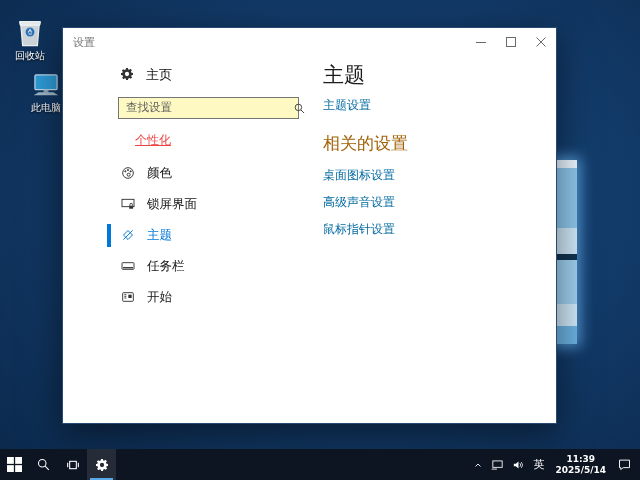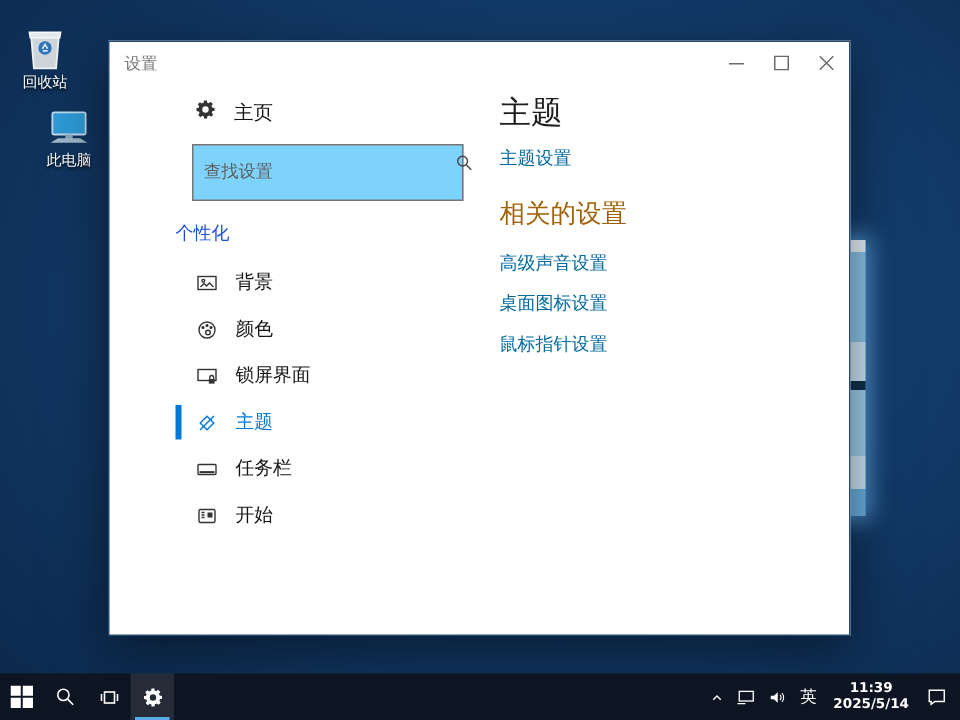--- a/index.html
+++ b/index.html
@@ -29,40 +29,40 @@
   .s1{height:8px;  background:#eaf6ff;}
   .s2{height:60px; background:#8ec6ec;}
   .s3{height:26px; background:#cfe8f8;}
   .s4{height:6px;  background:#123450;}
   .s5{height:44px; background:#9fd0f0;}
   .s6{height:22px; background:#cfe8f8;}
   .s7{height:18px; background:#6cb2e2;}
 
   
   .window {
-    position:absolute; left:72px; top:27px; width:495px; height:397px; z-index:2;
+    position:absolute; left:62px; top:27px; width:495px; height:397px; z-index:2;
     background:#fff; border:1px solid #274a70;
     box-shadow:0 10px 34px rgba(0,0,0,.5);
     display:flex; flex-direction:column;
   }
   .titlebar { height:28px; display:flex; align-items:center; flex:0 0 auto; }
   .titlebar .wtitle { font-size:11px; color:#767676; padding-left:10px; flex:1; }
   .caption-btn { width:30px; height:27px; display:flex; align-items:center; justify-content:center; color:#6a6a6a; background:transparent; border:none; }
   .window-body { flex:1; display:flex; overflow:hidden;padding-left:44px; }
 
   .sidebar { width:216px; flex:0 0 auto; position:relative; }
   .home-row { display:flex; align-items:center; gap:11px; margin:8px 0 0 12px; height:22px; font-size:13px; color:#111; }
   .searchbox { position:relative; margin:10px 11px 0 11px; }
   .searchbox input {
-    width:181px; height:38px; border:1px solid #767676; background:#7dd3fc;
-    font-family:Liberation Serif, serif; font-size:11.5px; color:#333; padding:0 22px 0 7px; outline:none;
+    width:181px; height:22px; border:1px solid #767676; background:#fef9c3;
+    font-family:Liberation Mono, monospace; font-size:11.5px; color:#333; padding:0 22px 0 7px; outline:none;
   }
   .searchbox input::placeholder { color:#5f5f5f; opacity:1; }
   .searchbox .mag { position:absolute; right:6px; top:4px; color:#444; }
-  .section-label { margin:13px 0 0 0; font-size:12px; color:#1d4ed8; }
+  .section-label { margin:13px 0 0 28px; font-size:12px; color:#ef4444;text-decoration:underline; }
   .nav { margin-top:9px; }
   .nav-item { position:relative; display:flex; align-items:center; gap:11px; height:31px; padding-left:13px; font-size:12.5px; color:#141414; cursor:default; }
   .nav-item .nicon { display:flex; color:#333; }
   .nav-item.selected { color:#0078d7; }
   .nav-item.selected .nicon { color:#0078d7; }
   .nav-item.selected::before { content:""; position:absolute; left:0; top:4px; bottom:4px; width:4px; background:#0078d7; }
 
   .content { flex:1; padding:0 0 0 0; }
   .content h1 { margin:5px 0 0 0; font-size:21px; font-weight:400; color:#1c1c1c; line-height:28px; }
   .content h2 { margin:19px 0 0 0; font-size:17px; font-weight:400; color:#a16207; line-height:24px; }
@@ -162,30 +162,20 @@
             </svg>
         </span>
       </div>
 
       <div class="section-label">个性化</div>
 
       <div class="nav">
         <div class="nav-item">
           <span class="nicon">
             <svg width="16" height="16" viewBox="0 0 24 24" fill="none" stroke="currentColor" stroke-width="1.4">
-              <rect x="3" y="5" width="18" height="13"></rect>
-                <circle cx="8.3" cy="9.3" r="1.4"></circle>
-              <path d="M5.5 15.5 l3.5-3.5 2.5 2.5 3-3 4 4"></path>
-              </svg>
-          </span>
-          <span>背景</span>
-        </div>
-        <div class="nav-item">
-          <span class="nicon">
-            <svg width="16" height="16" viewBox="0 0 24 24" fill="none" stroke="currentColor" stroke-width="1.4">
               <circle cx="12" cy="12" r="8"></circle>
                 <circle cx="13" cy="14.5" r="2.3"></circle>
               <circle cx="8" cy="9.5" r="0.9" fill="currentColor"></circle>
                 <circle cx="12" cy="7.5" r="0.9" fill="currentColor"></circle>
                 <circle cx="16" cy="9.5" r="0.9" fill="currentColor"></circle>
               </svg>
           </span>
           <span>颜色</span>
         </div>
         <div class="nav-item">
@@ -226,22 +216,22 @@
           </span>
           <span>开始</span>
         </div>
       </div>
     </div>
 
     <div class="content">
       <h1>主题</h1>
       <a href="#" class="link first">主题设置</a>
       <h2>相关的设置</h2>
+      <a href="#" class="link rel">桌面图标设置</a>
       <a href="#" class="link rel">高级声音设置</a>
-      <a href="#" class="link rel">桌面图标设置</a>
       <a href="#" class="link rel">鼠标指针设置</a>
     </div>
   </div>
 </div>
 
 <div class="taskbar">
   <button class="tb-btn">
     <svg width="15" height="15" viewBox="0 0 16 16">
       <rect x="0" y="0" width="7.3" height="7.3" fill="#fff"></rect>
         <rect x="8.7" y="0" width="7.3" height="7.3" fill="#fff"></rect>

